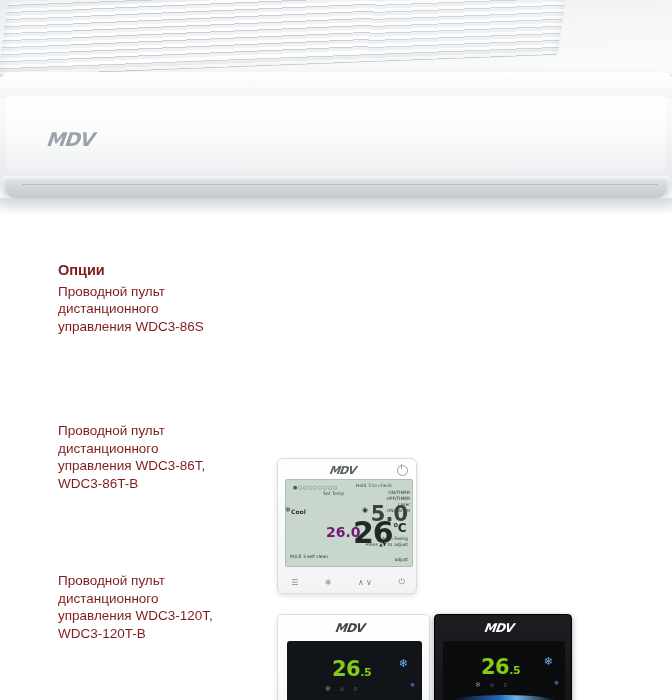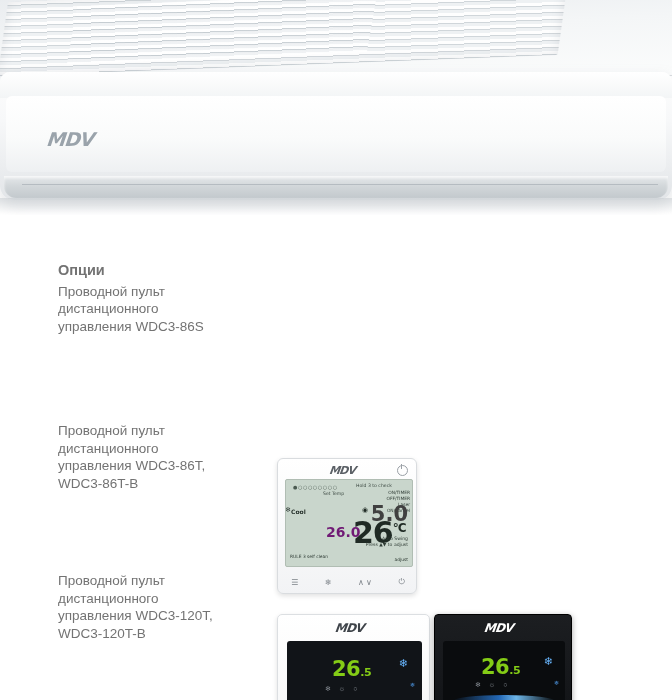--- a/index.html
+++ b/index.html
@@ -143,21 +143,21 @@
     width: 672px;
   }
   .opt-row {
     position: relative;
     width: 672px;
   }
   .opt-text {
     position: absolute;
     font-size: 13.5px;
     line-height: 17.5px;
-    color: #737373;
+    color: #7f1d1d;
   }
   .opt-title {
     font-weight: bold;
     font-size: 14.5px;
     margin-bottom: 3px;
     display: block;
   }
   .bold { font-weight: normal; }
 
   

